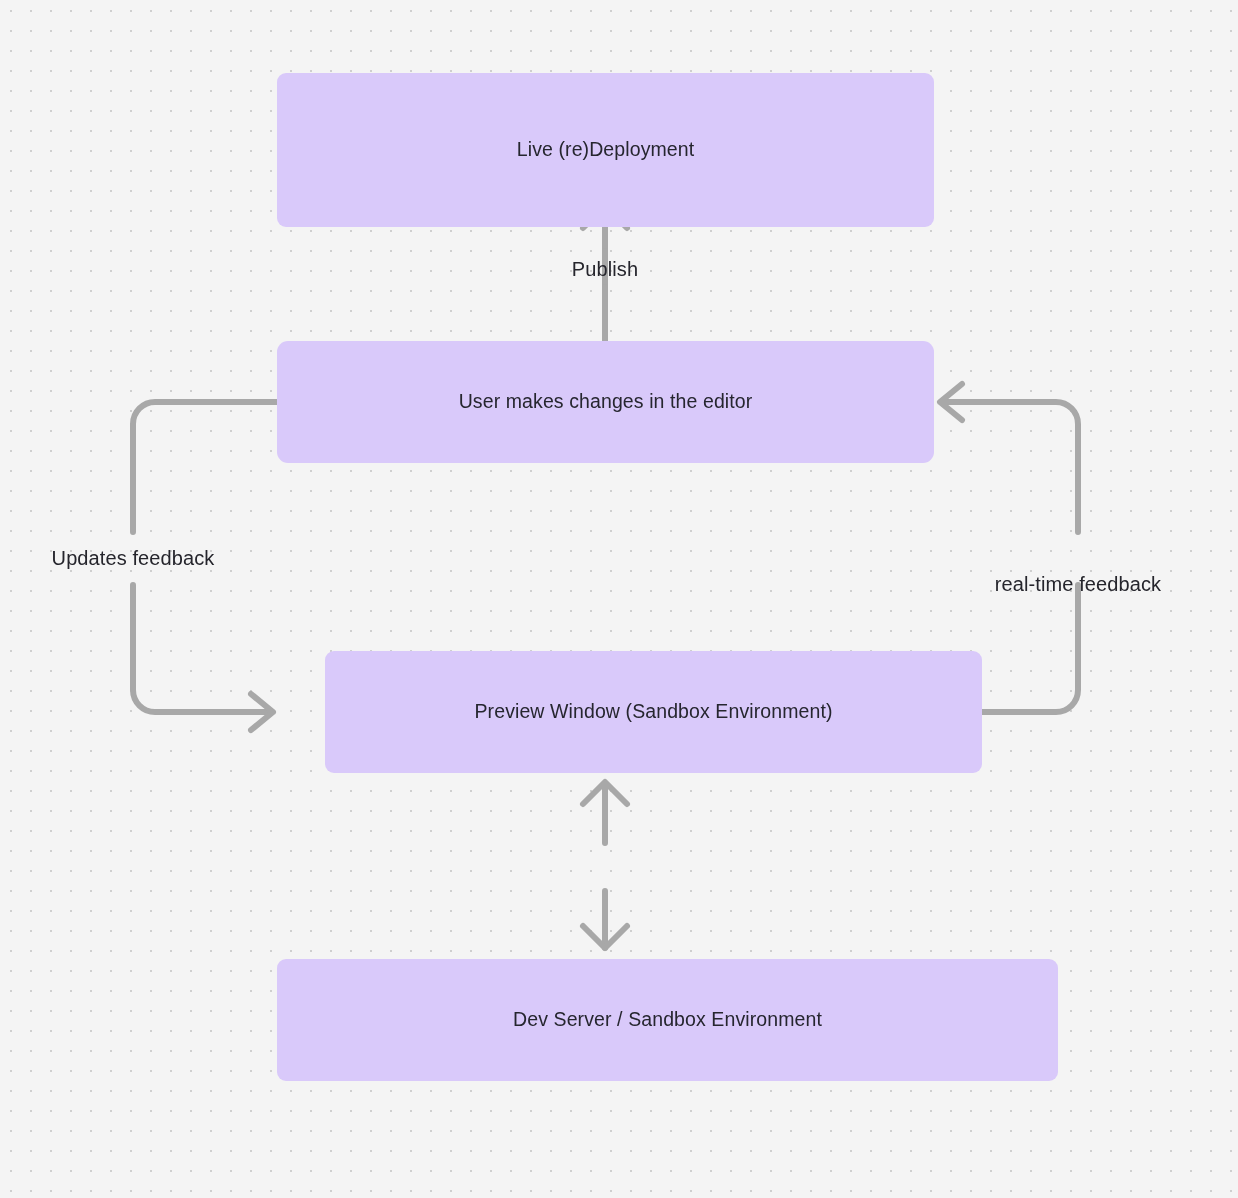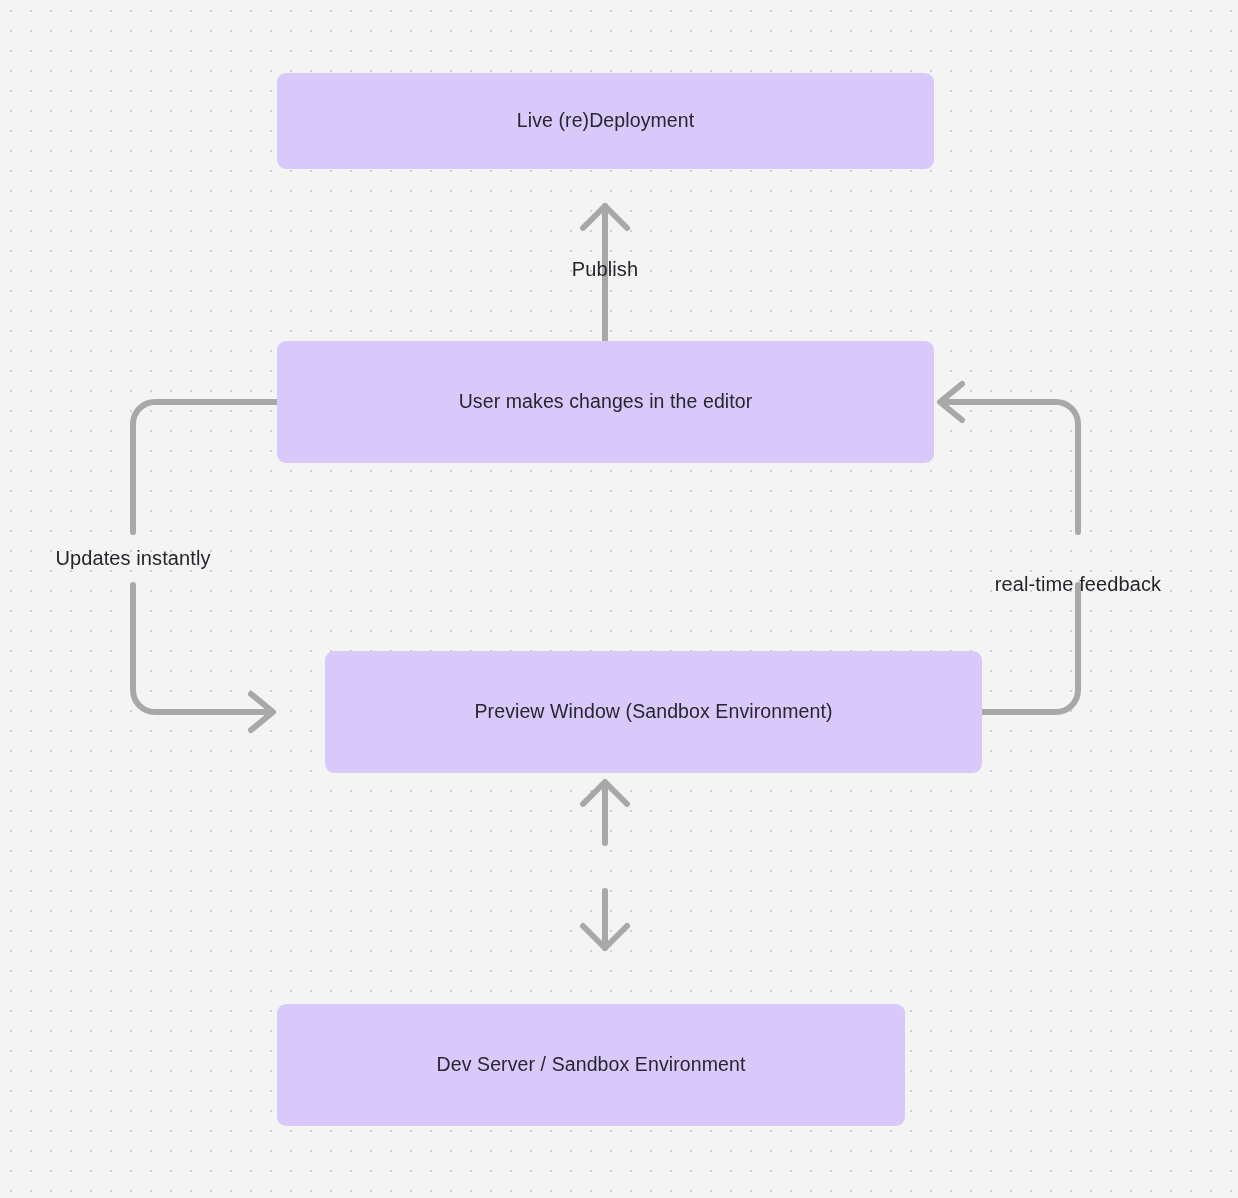--- a/index.html
+++ b/index.html
@@ -88,36 +88,36 @@
     </g>
 
     <g>
       <path d="M 605 786 L 605 843" fill="none" stroke="#a8a8a8" stroke-width="6" stroke-linecap="round"></path>
       <path d="M 583 804 L 605 782 L 627 804" fill="none" stroke="#a8a8a8" stroke-width="6" stroke-linecap="round" stroke-linejoin="round"></path>
       <path d="M 605 891 L 605 948" fill="none" stroke="#a8a8a8" stroke-width="6" stroke-linecap="round"></path>
       <path d="M 583 926 L 605 948 L 627 926" fill="none" stroke="#a8a8a8" stroke-width="6" stroke-linecap="round" stroke-linejoin="round"></path>
     </g>
   </svg>
 
-  <div class="node" style="left:277px; top:73px; width:657px; height:96px;">
+  <div class="node" style="left:277px; top:73px; width:657px; height:154px;">
     <span>Live (re)Deployment</span>
   </div>
 
-  <div class="node" style="left:277px; top:341px; width:657px; height:122px;">
+  <div class="node" style="left:277px; top:341px; width:657px; height:122px;border-radius:11px;">
     <span>User makes changes in the editor</span>
   </div>
 
   <div class="node" style="left:277px; top:651px; width:657px; height:122px;margin-left:48px;">
     <span>Preview Window (Sandbox Environment)</span>
   </div>
 
-  <div class="node" style="left:277px; top:1004px; width:628px; height:122px;">
+  <div class="node" style="left:277px; top:959px; width:781px; height:122px;">
     <span>Dev Server / Sandbox Environment</span>
   </div>
 
   <div class="edge-label" style="left:605px; top:269px;">Publish</div>
 
-  <div class="edge-label" style="left:133px; top:558px;">Updates instantly</div>
+  <div class="edge-label" style="left:133px; top:558px;">Updates feedback</div>
 
   <div class="edge-label" style="left:1078px; top:584px;">real-time feedback</div>
 
 
 </div>
 
 </body></html>

